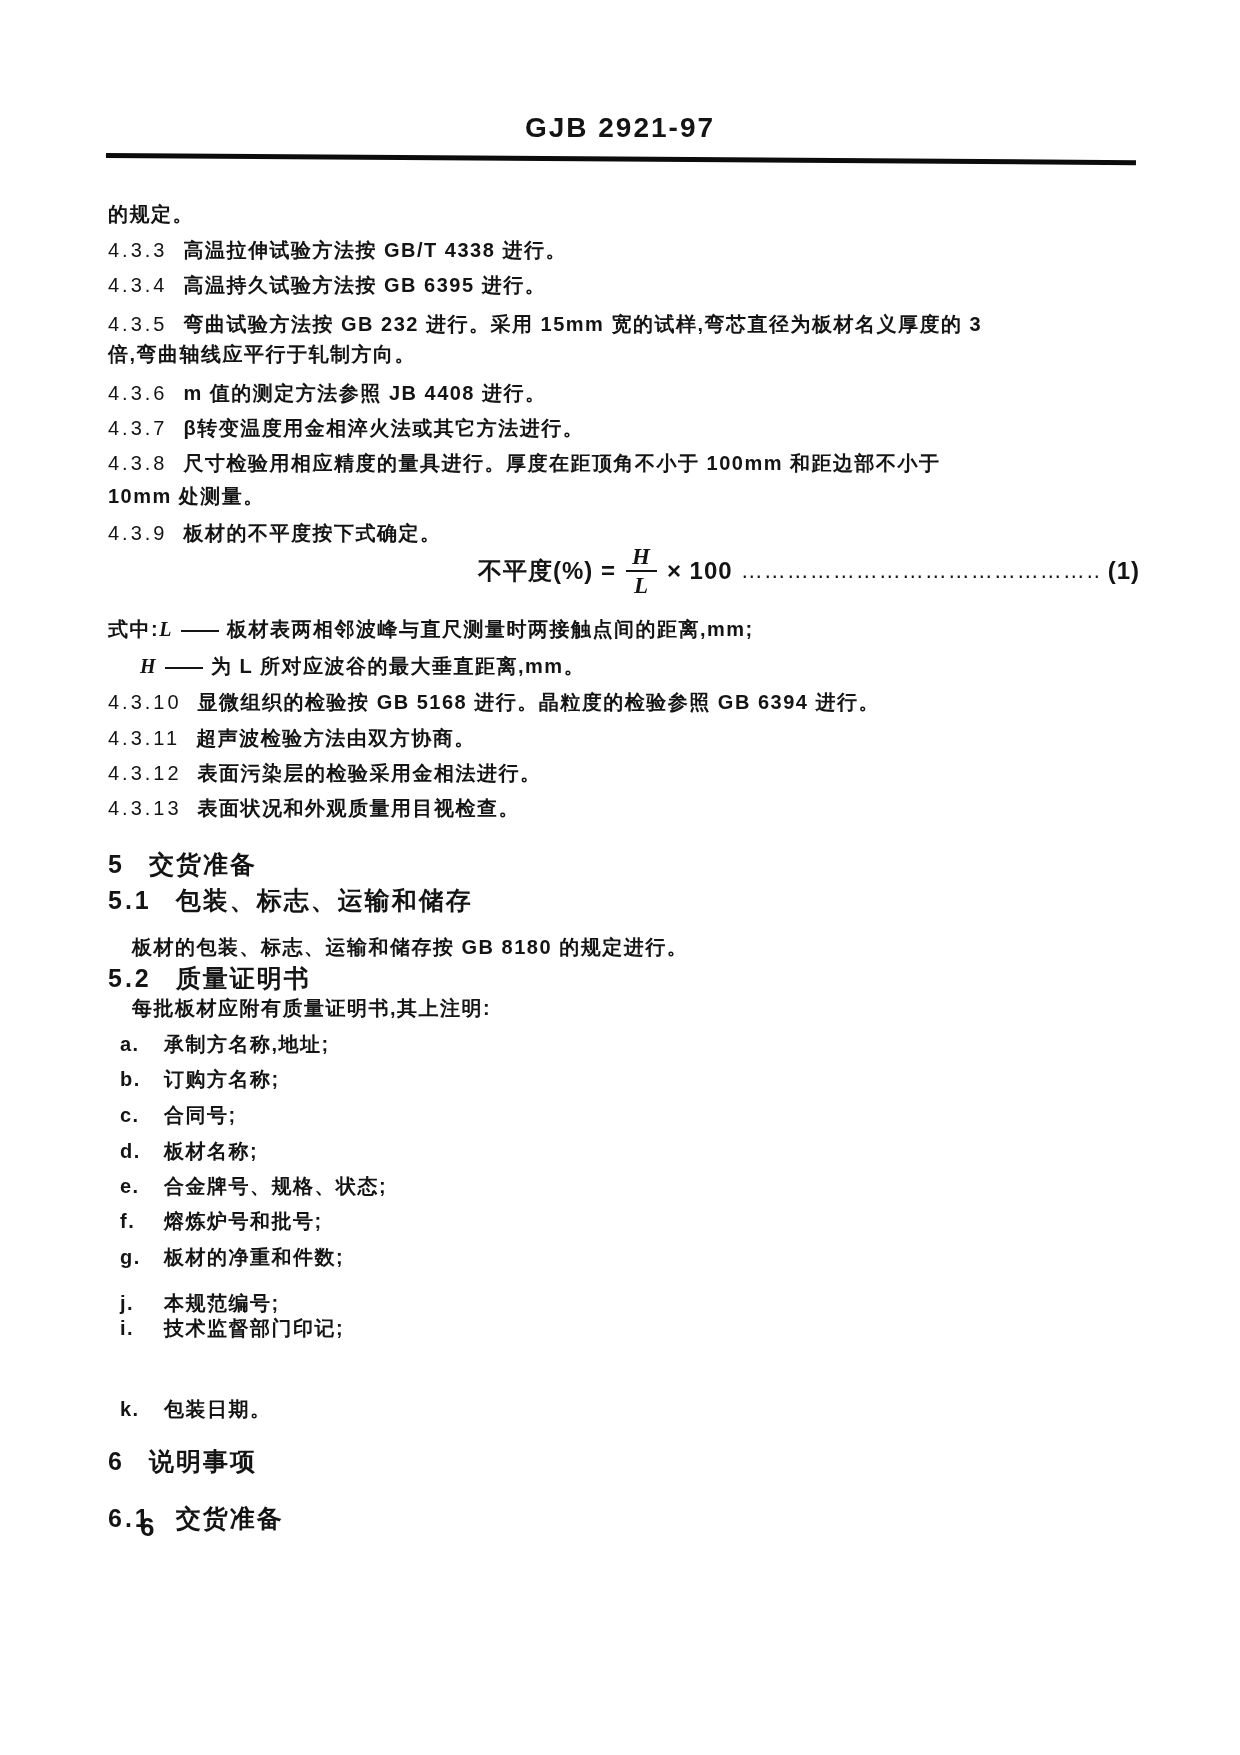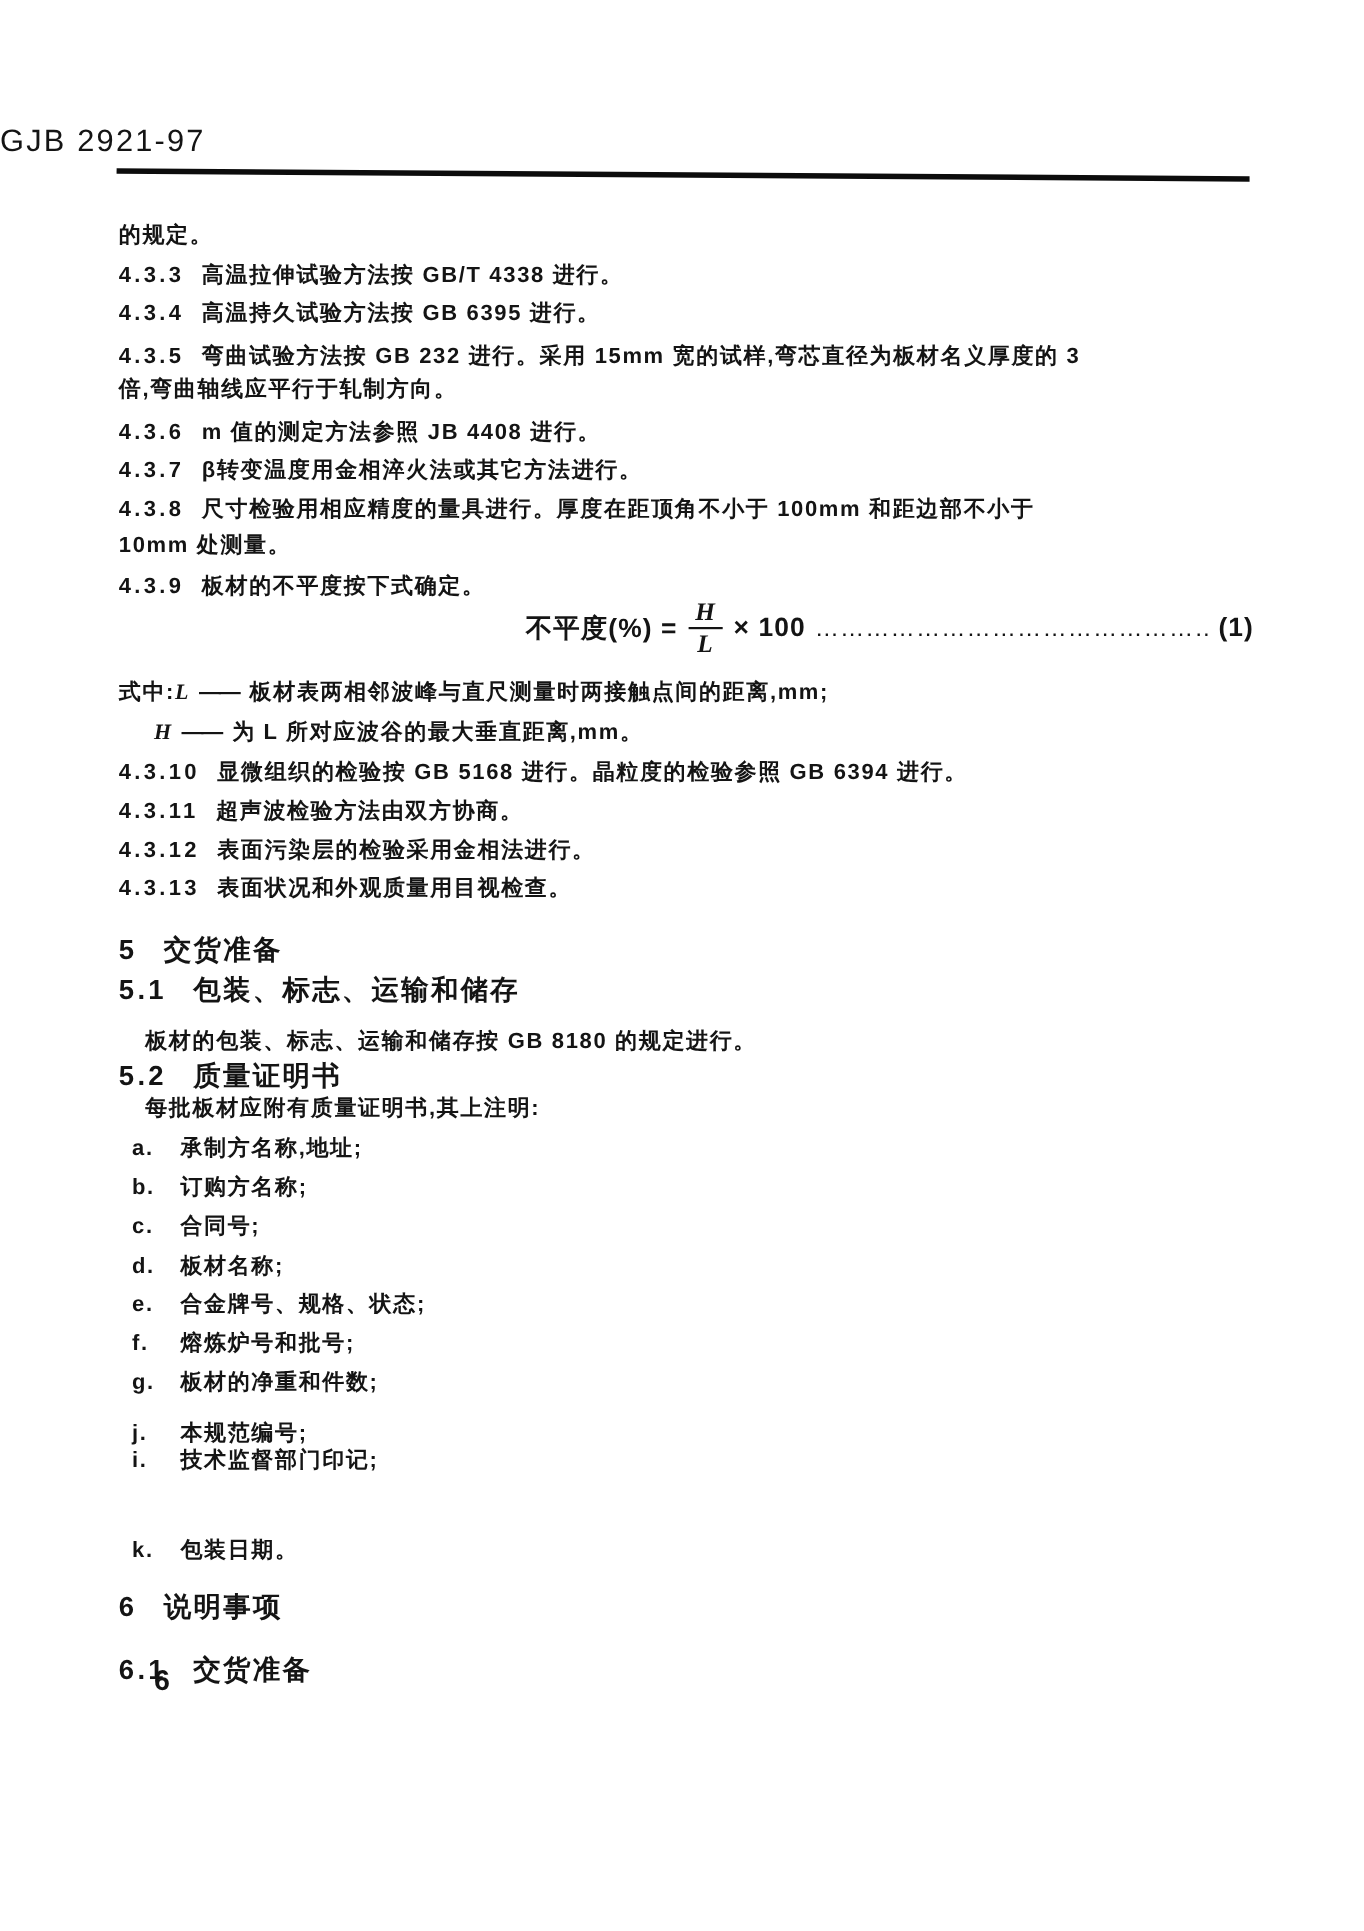--- a/index.html
+++ b/index.html
@@ -7,35 +7,36 @@
   .doc {
     position:relative;
     width:1240px; height:1755px;
     background:#ffffff;
     color:#141414;
     font-family:"Liberation Sans", sans-serif;
     overflow:hidden;
   }
   .hdr {
     position:absolute; top:112px; left:0; width:100%;
-    font-size:28px; font-weight:400; letter-spacing:2px;
+    text-align:center;
+    font-size:28px; font-weight:700; letter-spacing:2px;
   }
   .rule {
     position:absolute; top:153px; left:106px; width:1030px; height:5px;
     background:#0c0c0c;
     transform:rotate(0.4deg);
     transform-origin:left center;
   }
   .ln {
     position:absolute; left:108px;
     font-size:20px; line-height:30px;
     font-weight:600; letter-spacing:1.5px;
     white-space:nowrap;
   }
-  .num { display:inline-block; margin-right:16px; letter-spacing:3px; font-weight:700; }
+  .num { display:inline-block; margin-right:16px; letter-spacing:3px; font-weight:400; }
   .heading { font-weight:800; font-size:25px; letter-spacing:2px; }
   .hnum { display:inline-block; margin-right:24px; letter-spacing:3px; }
   .li-marker { display:inline-block; width:44px; font-weight:700; }
   .formula {
     position:absolute; left:478px; top:543px; width:662px; height:56px;
     display:flex; align-items:center;
     font-size:24px; font-weight:600; letter-spacing:1px;
   }
   .frac {
     display:inline-flex; flex-direction:column; align-items:center;

